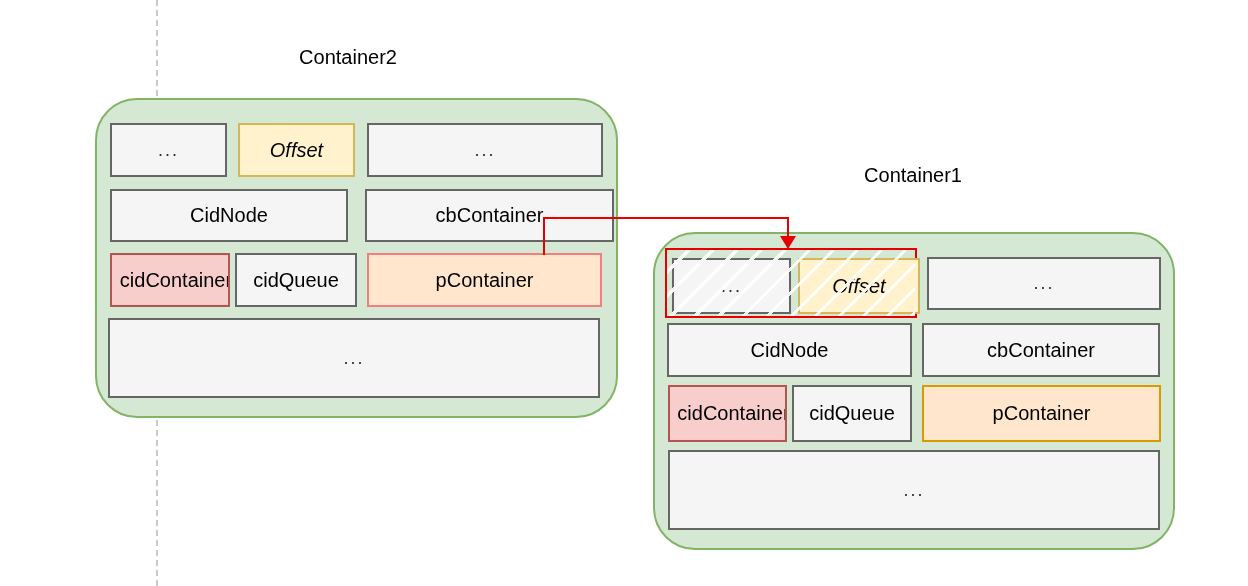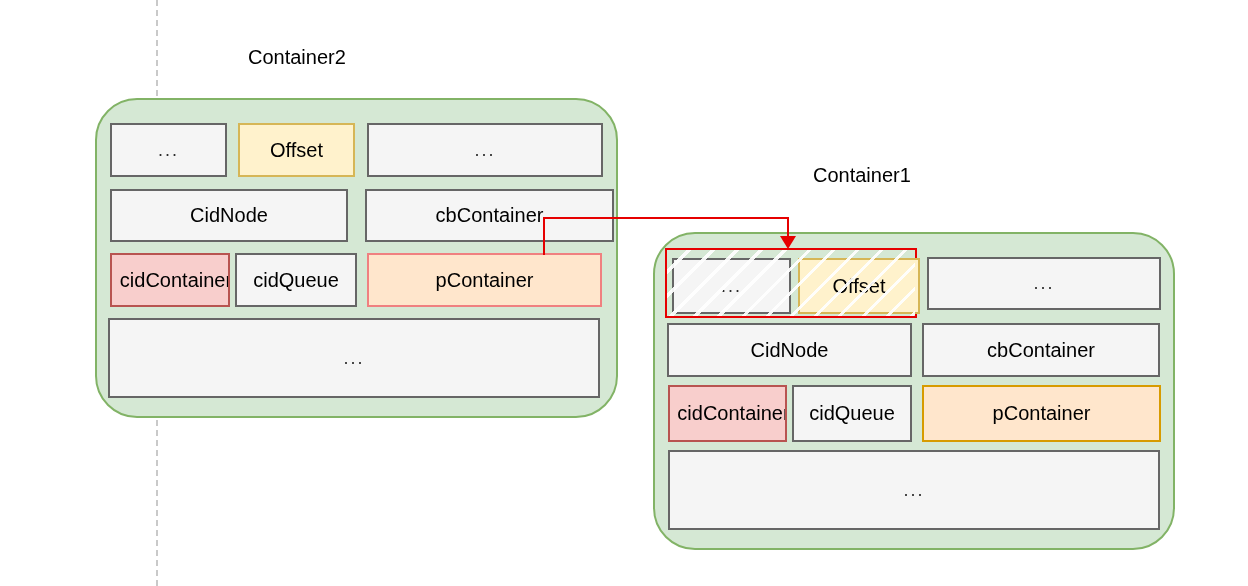--- a/index.html
+++ b/index.html
@@ -17,29 +17,29 @@
     background:#ffffff;font-family:"Liberation Sans","DejaVu Sans",sans-serif;
     color:var(--text);
   }
   .abs{position:absolute;box-sizing:border-box;}
   .dashline{border-left:2px dashed var(--dash_grey);z-index:0;}
   .group{
     background:var(--green_fill);border:2px solid var(--green_border);
     border-radius:42px;z-index:1;
   }
   .title{
-    font-size:20px;text-align:left;z-index:2;color:var(--text);
+    font-size:20px;text-align:center;z-index:2;color:var(--text);
   }
   .box{
     display:flex;align-items:center;justify-content:center;
     font-size:20px;background:var(--box_fill);
     border:2px solid var(--box_border);z-index:2;white-space:nowrap;overflow:hidden;
   }
   .box.dots{font-size:18px;letter-spacing:2px;color:#2d2d2d;}
-  .box.yellow{background:var(--yellow_fill);border-color:var(--yellow_border);}
+  .box.yellow{background:var(--yellow_fill);border-color:var(--yellow_border);font-style:italic;}
   .box.pink{background:var(--pink_fill);border-color:var(--pink_border);padding-left:12px;}
   .box.peach-salmon{background:var(--peach_fill);border-color:var(--salmon_border);}
   .box.peach-orange{background:var(--peach_fill);border-color:var(--orange_border);}
   .hlgroup{
     border:2px solid var(--arrow_red);background:transparent;z-index:2;
   }
   .hlgroup .box{position:absolute;z-index:1;}
   .hatch{
     position:absolute;inset:0;z-index:3;pointer-events:none;
     background:repeating-linear-gradient(135deg,

